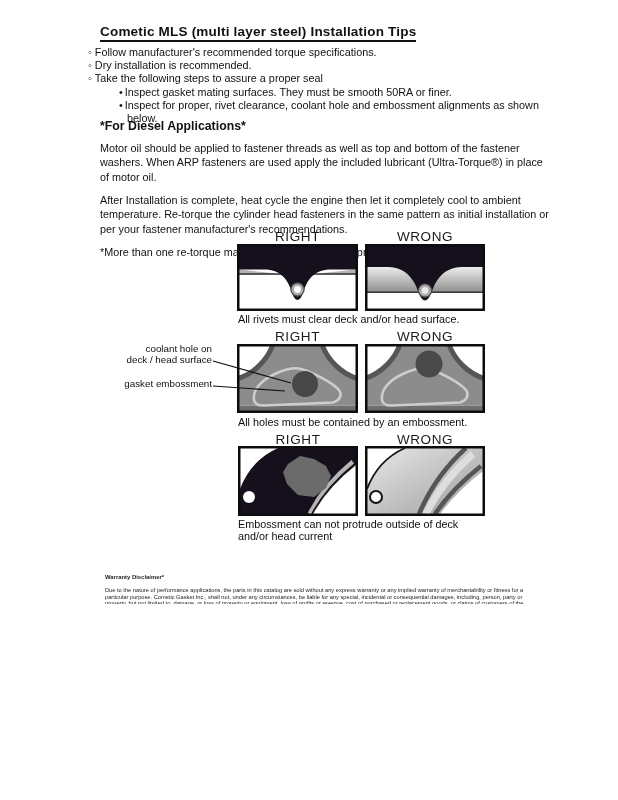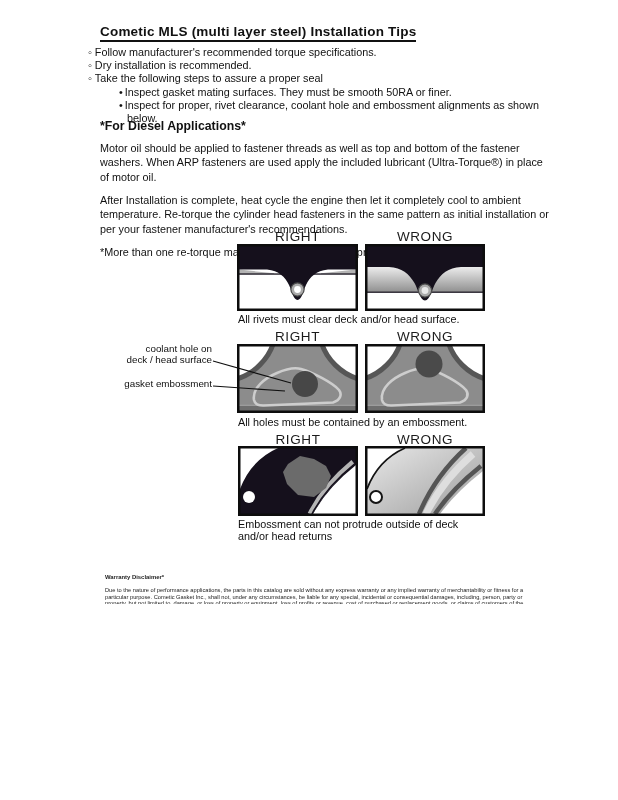--- a/index.html
+++ b/index.html
@@ -160,21 +160,21 @@
     <path d="M108,8 Q77,35 61,68" fill="none" stroke="#dedede" stroke-width="7"></path>
     <path d="M101,2 Q70,30 54,68" fill="none" stroke="#555555" stroke-width="4.5"></path>
     <path d="M116,20 Q86,44 70,68" fill="none" stroke="#555555" stroke-width="4.5"></path>
     <path d="M118,25 Q91,46 75,68 L118,68 Z" fill="#ffffff"></path>
     <circle cx="11" cy="51" r="6" fill="#ffffff" stroke="#141414" stroke-width="2"></circle>
     <rect x="1.25" y="1.25" width="117.5" height="67.5" fill="none" stroke="#0d0d0d" stroke-width="2.5"></rect>
   </svg>
 
   <div class="abs dg-caption" style="left:238px;top:519px">
     <div>Embossment can not protrude outside of deck</div>
-    <div>and/or head returns</div>
+    <div>and/or head current</div>
   </div>
 
   <div class="abs warranty">
     <h3>Warranty Disclaimer*</h3>
     <p>Due to the nature of performance applications, the parts in this catalog are sold without any express warranty or any implied warranty of merchantability or fitness for a particular purpose.  Cometic Gasket Inc., shall not, under any circumstances, be liable for any special, incidental or consequential damages, including, person, party or property, but not limited to, damage, or loss of property or equipment, loss of profits or revenue, cost of purchased or replacement goods, or claims of customers of the purchase, which may arise and/or result from sale, installation or use of these parts.  Installation of these parts could adversely affect the motor manufacturers warranty coverage.</p>
     <p class="tight">VENUE-The agreed upon venue, in the event of dispute whatsoever between the parties, whether instituted by either party, including, but not limited to, contract terms, payment terms, delivery, type, defects, sufficiency of product, shall be the Court of Common Pleas, Lake County, Ohio or the Painesville Municipal Court, Lake County, Ohio, depending on the amount in controversy.</p>
     <p>This agreement shall be governed by and construed under the laws of the State of Ohio.</p>
     <p>All prices and terms are subject to change without notice.</p>
     <p>Terms COD- Secured with a completed dealer/jobber application on File, COD-Company check with a current credit card number on file.  Open accounts may be established by well rated firms.  A credit application is available upon request.  Open accounts are due payable Net 30 days from date of invoice.  No statement will be sent.  If an account becomes 60 or more days past due, it is subject to being placed on credit hold.  No orders will be shipped or new orders accepted until past due balance is paid.  If an account becomes 90 or more days past due, it is subject to being placed for collections.  All costs of collection are the responsibility of the customer, including attorney fees, court costs, and other expenses of litigation.</p>
     <p>Returns- Authorized (RGA) must be obtained in advance on all returns.  A packing slip or invoice number must accompany the merchandise.  No returns after 30 days from invoice date.  All returns are subject to a 25% restocking charge.  All custom designed and custom manufactured gaskets are non-returnable.</p>

